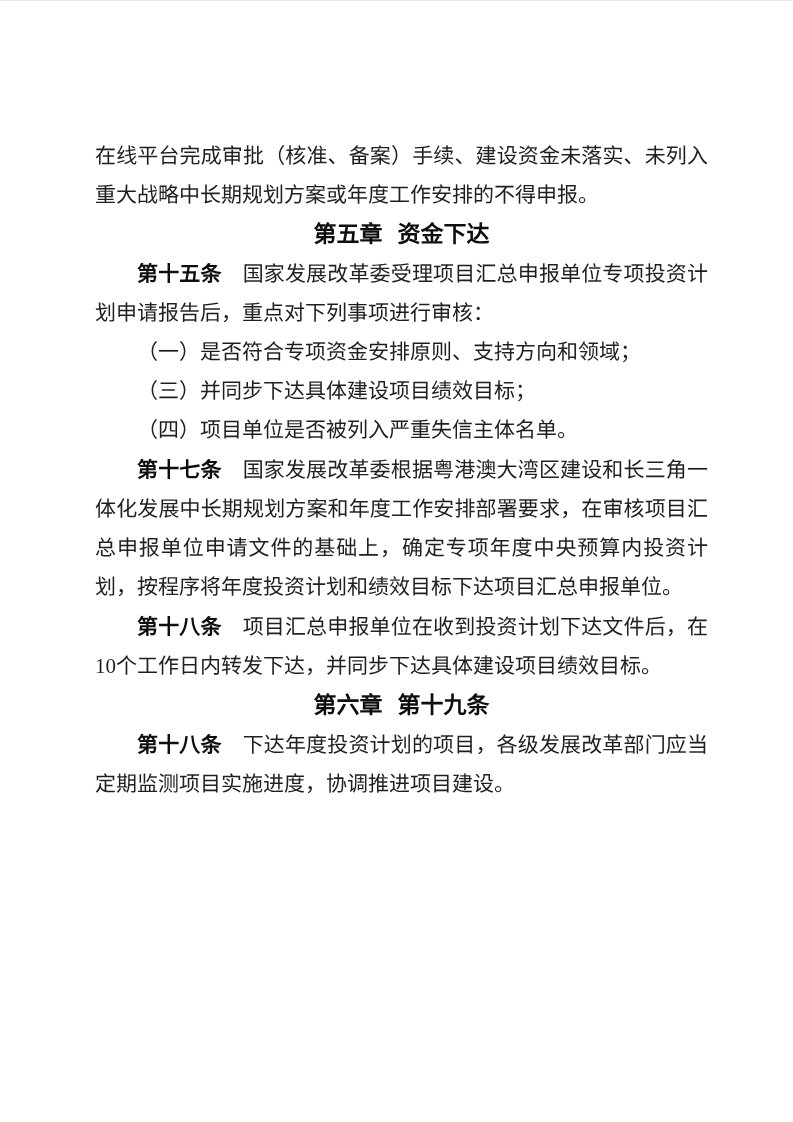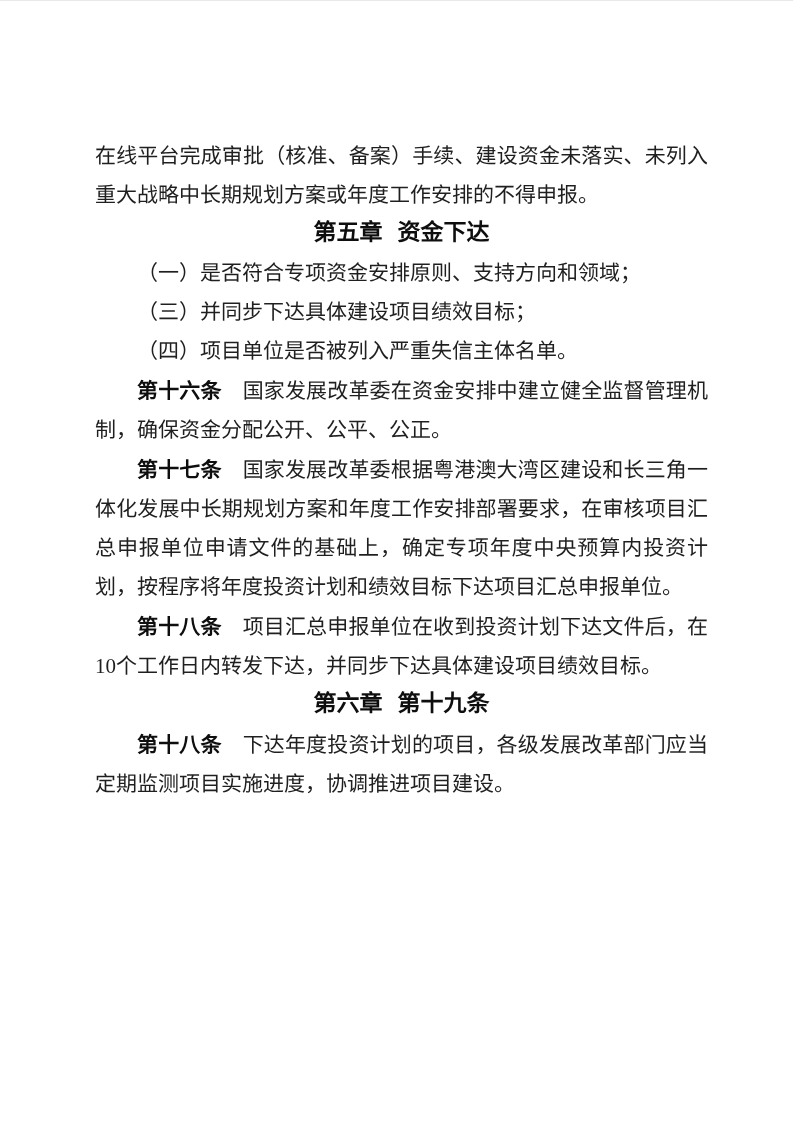--- a/index.html
+++ b/index.html
@@ -46,21 +46,21 @@
     font-family: "Liberation Sans", "DejaVu Sans", sans-serif;
     color: #0e0e0e;
     margin-right: 1em;
   }
   .chapter {
     text-align: center;
     text-indent: 0;
     font-size: 23px;
     line-height: 39px;
     font-weight: bold;
-    font-family: Liberation Mono, monospace;
+    font-family: Liberation Serif, serif;
     color: #0e0e0e;
   }
   .ch-num {
     margin-right: 0.65em;
   }
   .page-number {
     position: absolute;
     left: 106px;
     top: 1002px;
     font-size: 21px;
@@ -72,26 +72,26 @@
 </head>
 <body>
 
 <div class="page">
   <main class="content">
 
     <p class="body-para">在线平台完成审批（核准、备案）手续、建设资金未落实、未列入重大战略中长期规划方案或年度工作安排的不得申报。</p>
 
     <h2 class="chapter"><span class="ch-num">第五章</span><span class="ch-title">资金下达</span></h2>
 
+    <p class="body-para para-indent"><span class="art-num">第十五条</span><span>国家发展改革委受理项目汇总申报单位专项投资计划申请报告后，重点对下列事项进行审核：</span></p>
 
     <p class="body-para para-indent">（一）是否符合专项资金安排原则、支持方向和领域；</p>
     <p class="body-para para-indent">（三）并同步下达具体建设项目绩效目标；</p>
     <p class="body-para para-indent">（四）项目单位是否被列入严重失信主体名单。</p>
 
-    <p class="body-para para-indent"><span class="art-num">第十六条</span><span>国家发展改革委在资金安排中建立健全监督管理机制，确保资金分配公开、公平、公正。</span></p>
 
     <p class="body-para para-indent"><span class="art-num">第十七条</span><span>国家发展改革委根据粤港澳大湾区建设和长三角一体化发展中长期规划方案和年度工作安排部署要求，在审核项目汇总申报单位申请文件的基础上，确定专项年度中央预算内投资计划，按程序将年度投资计划和绩效目标下达项目汇总申报单位。</span></p>
 
     <p class="body-para para-indent"><span class="art-num">第十八条</span><span>项目汇总申报单位在收到投资计划下达文件后，在10个工作日内转发下达，并同步下达具体建设项目绩效目标。</span></p>
 
     <h2 class="chapter"><span class="ch-num">第六章</span><span class="ch-title">第十九条</span></h2>
 
     <p class="body-para para-indent"><span class="art-num">第十八条</span><span>下达年度投资计划的项目，各级发展改革部门应当定期监测项目实施进度，协调推进项目建设。</span></p>
 
 

